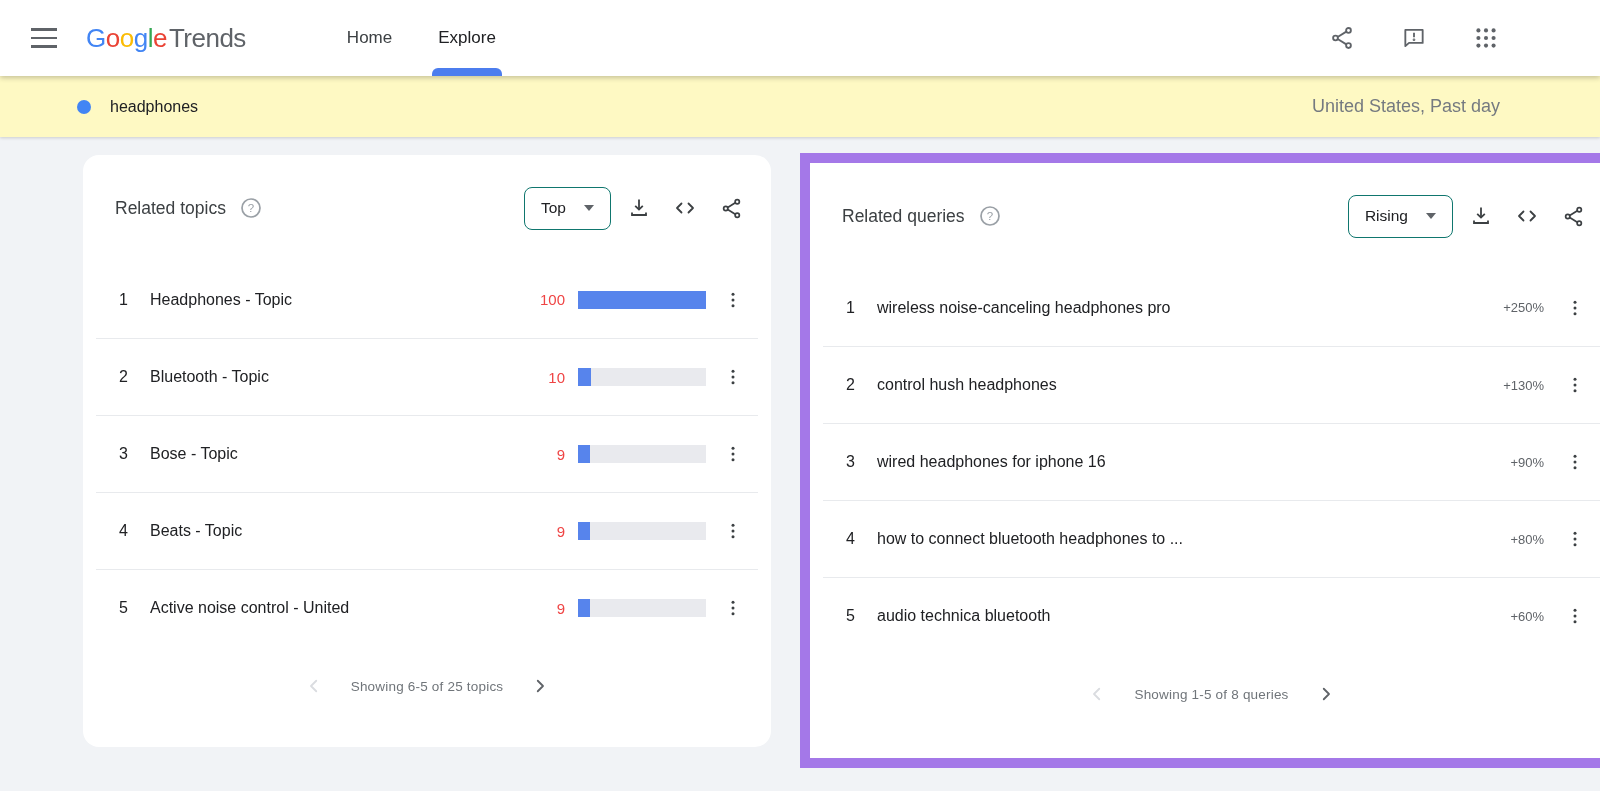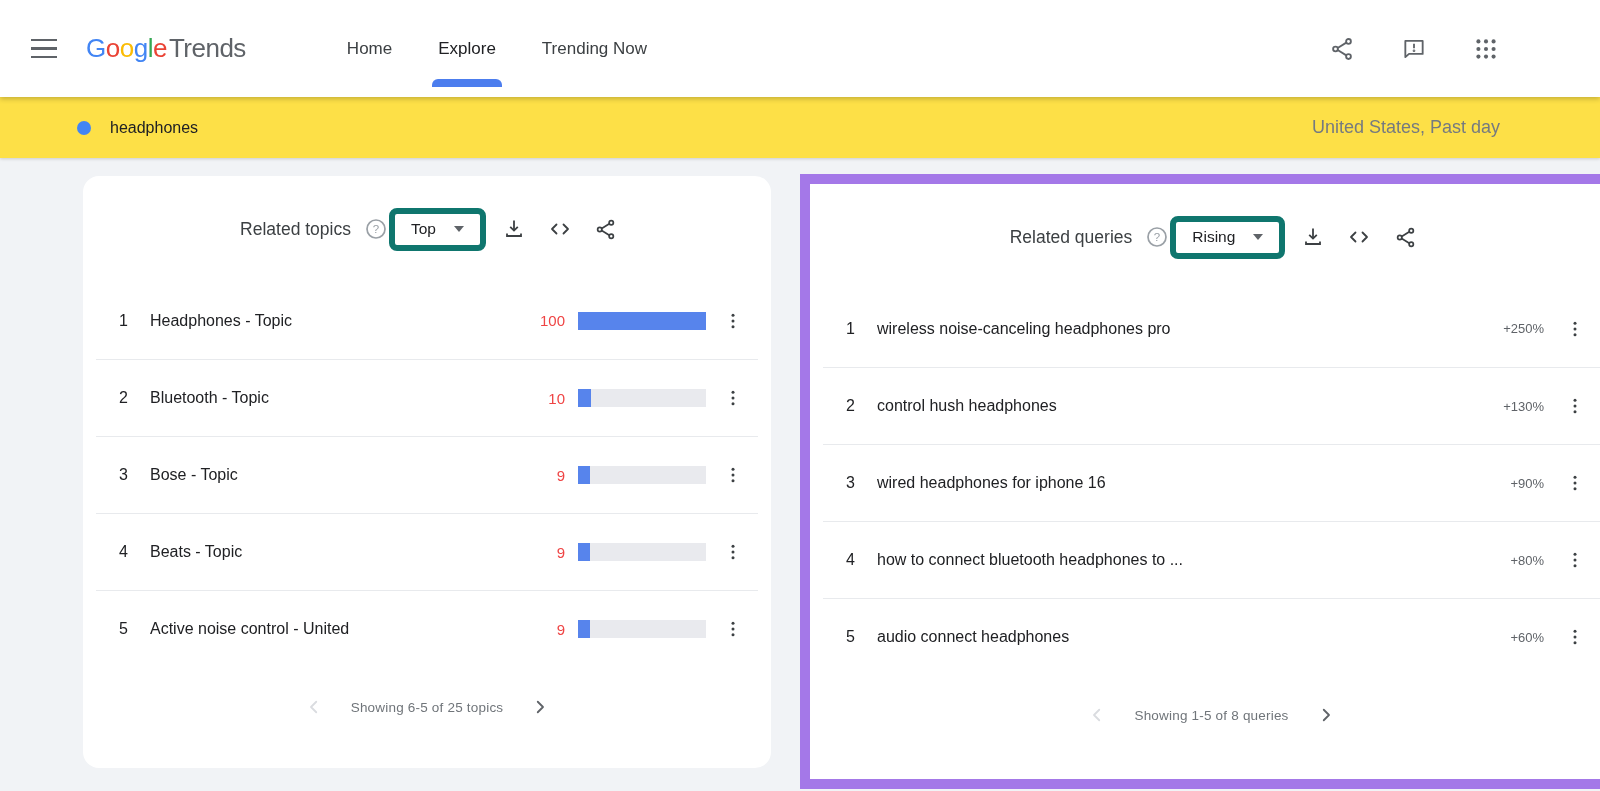--- a/index.html
+++ b/index.html
@@ -1,64 +1,64 @@
 <!DOCTYPE html>
 <html><head>
 <meta charset="utf-8">
 <style>
   * { margin:0; padding:0; box-sizing:border-box; }
   html,body { width:1600px; height:791px; overflow:hidden; background:#f1f3f6;
               font-family:"Liberation Sans","DejaVu Sans",sans-serif; }
 
   
-  .nav { position:relative; z-index:10; height:97px; background:#fff; display:flex;
+  .nav { position:relative; z-index:10; height:76px; background:#fff; display:flex;
          align-items:center; box-shadow:0 2px 5px rgba(0,0,0,.22); }
   .hamburger { width:44px; height:44px; margin-left:22px; border:none; background:none;
                display:flex; flex-direction:column; justify-content:center; gap:6px; cursor:pointer; }
   .hamburger span { display:block; width:26px; height:2.5px; background:#5f6368; margin-left:9px; }
   .logo { margin-left:20px; font-size:26px; letter-spacing:-0.5px; white-space:nowrap; }
   .logo .suffix { color:#5f6368; margin-left:2px; }
   .tabs { display:flex; margin-left:78px; height:76px; }
   .tab { position:relative; height:76px; display:flex; align-items:center; padding:12px 23px;
          font-size:17px; color:#3c4043; cursor:pointer; background:none; border:none;
          font-family:inherit; }
   .tab.active { color:#202124; }
   .tab.active::after { content:''; position:absolute; left:50%; transform:translateX(-50%);
                        bottom:0; width:70px; height:8px; background:#4c7dee;
                        border-radius:6px 6px 0 0; }
   .nav-right { margin-left:auto; display:flex; align-items:center; gap:36px; padding-right:96px; }
   .icon-btn { width:36px; height:36px; border:none; background:none; display:flex;
               align-items:center; justify-content:center; cursor:pointer; border-radius:50%; }
   .icon-btn svg { display:block; }
 
   
-  .term-bar { position:relative; z-index:5; height:61px; background:#fde047; display:flex;
+  .term-bar { position:relative; z-index:5; height:61px; background:#fef9c3; display:flex;
               align-items:center; box-shadow:0 1px 3px rgba(0,0,0,.16); }
   .term-dot { width:14px; height:14px; border-radius:50%; margin-left:77px; flex:0 0 auto; }
   .term-label { margin-left:19px; font-size:16px; color:#202124; }
   .term-scope { margin-left:auto; margin-right:100px; font-size:18px; color:#757a80; }
 
   
   .main { position:relative; height:654px; }
   .card { background:#fff; }
   .card-topics { position:absolute; left:83px; top:18px; width:688px; height:592px;
                  border-radius:16px; }
   .highlight-frame { position:absolute; left:800px; top:16px; width:823px; height:615px;
                      border:10px solid #a478e8; background:#fff; }
   .card-queries { width:100%; height:100%; }
 
-  .card-header { height:106px; display:flex; align-items:center; justify-content:center;
+  .card-header { height:106px; display:flex; align-items:center; justify-content:space-between;
                  padding:0 22px 0 32px; }
   .card-title-wrap { display:flex; align-items:center; gap:12px; }
   .card-title { font-size:17.5px; color:#3c4043; }
   .help-btn { border:none; background:none; cursor:pointer; width:26px; height:26px;
               display:flex; align-items:center; justify-content:center; }
   .controls { display:flex; align-items:center; gap:10px; }
   .dropdown { display:flex; align-items:center; gap:18px; height:43px; padding:0 16px;
-              border:6px solid #0f766e; border-radius:8px; background:#fff; cursor:pointer;
+              border:1px solid #0f766e; border-radius:8px; background:#fff; cursor:pointer;
               font-family:inherit; }
   .dropdown .dd-label { font-size:15.5px; color:#202124; }
   .caret { width:0; height:0; border-left:5px solid transparent; border-right:5px solid transparent;
            border-top:6px solid #5f6368; }
   .ctrl-btn { width:36px; height:36px; border:none; background:none; cursor:pointer;
               display:flex; align-items:center; justify-content:center; }
 
   .list { margin:0 13px; }
   .row { display:flex; align-items:center; height:77px; padding:0 6px 0 23px; }
   .row + .row { border-top:1px solid #e8eaed; }
@@ -86,21 +86,20 @@
     <span></span>
       <span></span>
       <span></span>
   </button>
   <div class="logo">
     <span id="logo-letters"><span style="color: rgb(66, 133, 244);">G</span><span style="color: rgb(234, 67, 53);">o</span><span style="color: rgb(251, 188, 5);">o</span><span style="color: rgb(66, 133, 244);">g</span><span style="color: rgb(52, 168, 83);">l</span><span style="color: rgb(234, 67, 53);">e</span></span><span class="suffix">Trends</span>
   </div>
   <nav class="tabs">
     <button class="tab">Home</button>
     <button class="tab active">Explore</button>
-    <button class="tab">Trending Now</button>
   </nav>
   <div class="nav-right">
     <button class="icon-btn">
       <svg width="26" height="26" viewBox="0 0 24 24" fill="none" stroke="#5f6368" stroke-width="1.7">
         <circle cx="18" cy="5" r="2.2"></circle>
           <circle cx="6" cy="12" r="2.2"></circle>
           <circle cx="18" cy="19" r="2.2"></circle>
         <line x1="8" y1="11" x2="16" y2="6.1"></line>
           <line x1="8" y1="13" x2="16" y2="17.9"></line>
       </svg>
@@ -353,21 +352,21 @@
             <button class="kebab-btn">
               <svg width="20" height="20" viewBox="0 0 24 24" fill="#3c4043">
                 <circle cx="12" cy="5" r="1.8"></circle>
                 <circle cx="12" cy="12" r="1.8"></circle>
                 <circle cx="12" cy="19" r="1.8"></circle>
               </svg>
             </button>
           </div>
           <div class="row">
             <span class="row-rank">5</span>
-            <span class="row-label">audio connect headphones</span>
+            <span class="row-label">audio technica bluetooth</span>
             <span class="row-pct">+60%</span>
             <button class="kebab-btn">
               <svg width="20" height="20" viewBox="0 0 24 24" fill="#3c4043">
                 <circle cx="12" cy="5" r="1.8"></circle>
                 <circle cx="12" cy="12" r="1.8"></circle>
                 <circle cx="12" cy="19" r="1.8"></circle>
               </svg>
             </button>
           </div>
         </div>

